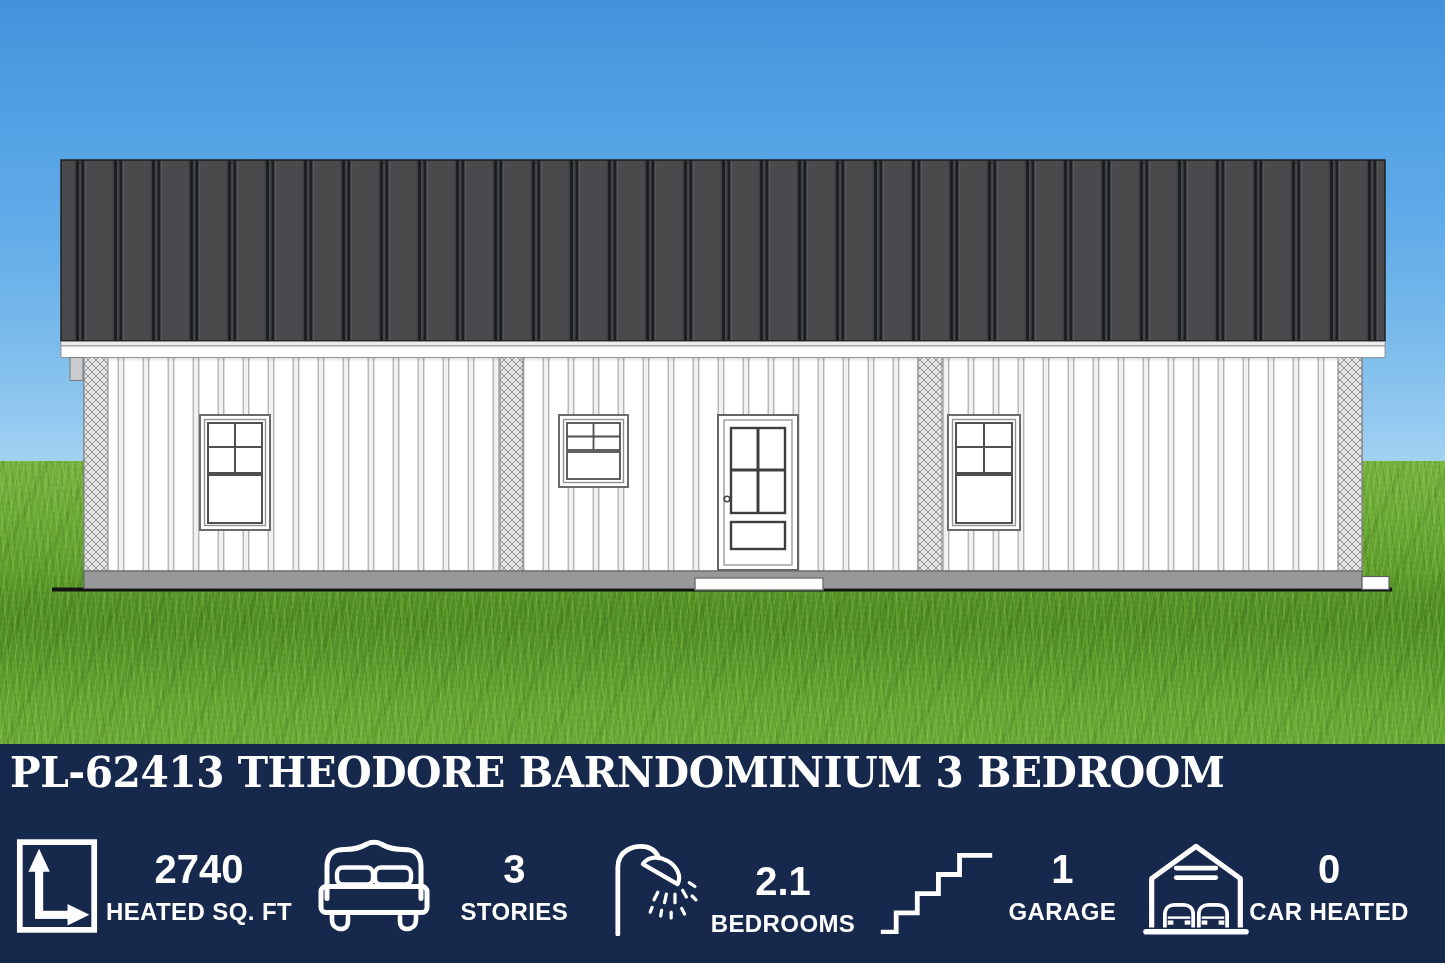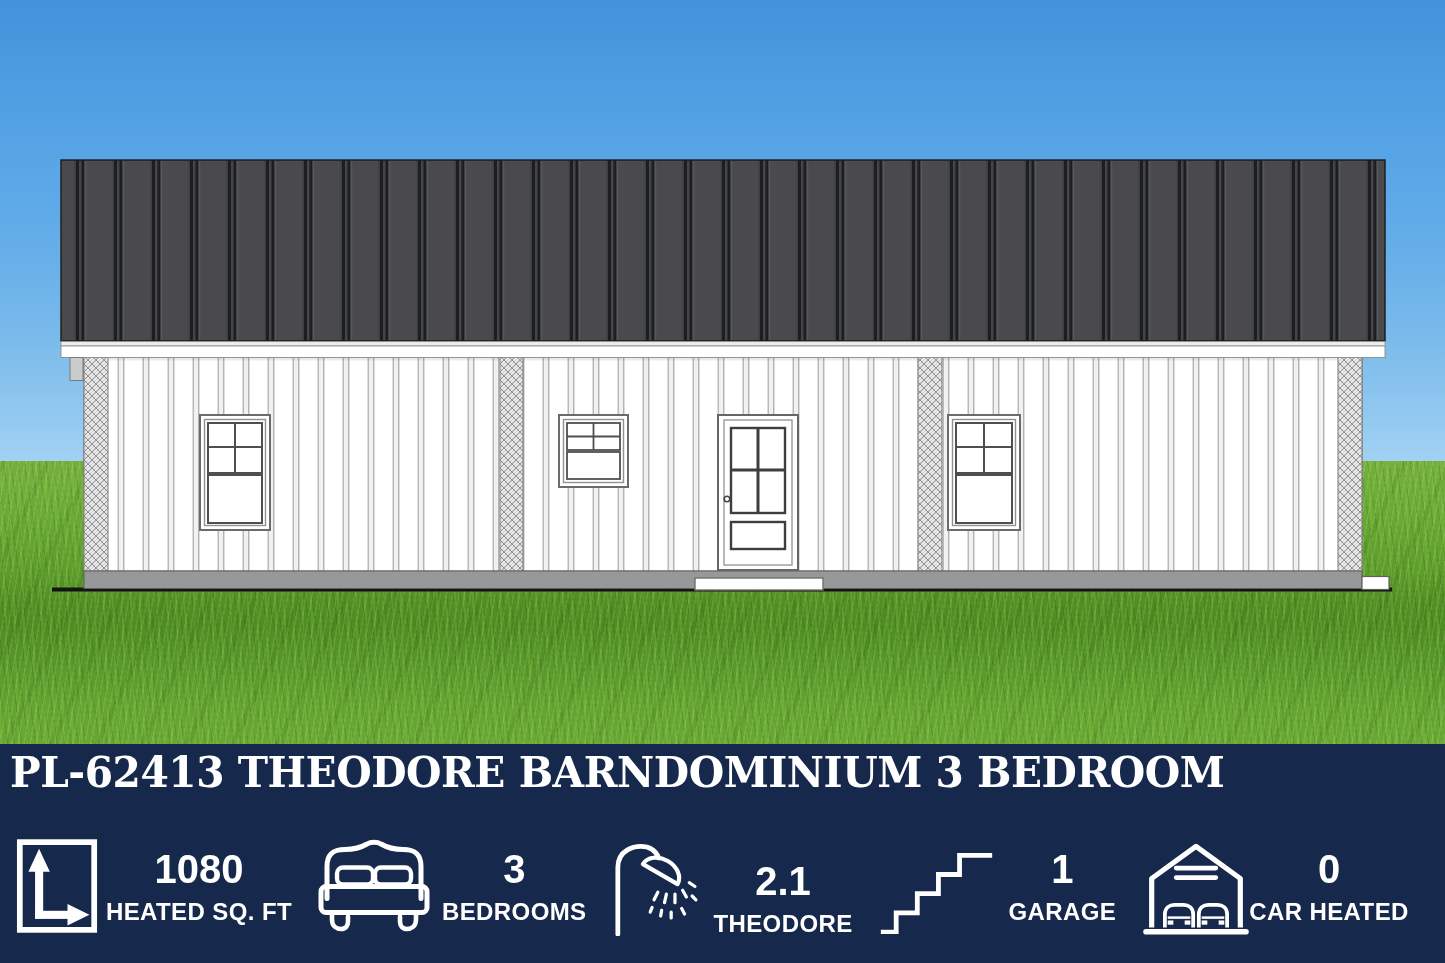--- a/index.html
+++ b/index.html
@@ -169,37 +169,37 @@
 
       <div class="stat">
         <svg width="82" height="96" viewBox="0 0 86 100">
           <rect x="4" y="4" width="78" height="92" fill="none" stroke="#ffffff" stroke-width="6"></rect>
           <rect x="20" y="32" width="8.5" height="52" fill="#ffffff"></rect>
           <polygon points="24.2,11 13,35 35.5,35" fill="#ffffff"></polygon>
           <rect x="20" y="76" width="38" height="8.5" fill="#ffffff"></rect>
           <polygon points="77,80.2 54,69 54,91.5" fill="#ffffff"></polygon>
         </svg>
         <div class="stat-text">
-          <div class="stat-value">1080</div>
+          <div class="stat-value">2740</div>
           <div class="stat-label">HEATED SQ. FT</div>
         </div>
       </div>
 
       <div class="stat">
         <svg width="122" height="96" viewBox="0 0 122 95">
           <path d="M14,60 V28 C14,13 23,11 32,11 C43,11 48,9 54,5.5 C58,3 64,3 68,5.5 C74,9 79,11 90,11 C99,11 108,13 108,28 V60" fill="none" stroke="#ffffff" stroke-width="5" stroke-linecap="round"></path>
           <rect x="24" y="29" width="36" height="17" rx="6" fill="none" stroke="#ffffff" stroke-width="4.4"></rect>
           <rect x="62" y="29" width="36" height="17" rx="6" fill="none" stroke="#ffffff" stroke-width="4.4"></rect>
           <rect x="8" y="48" width="106" height="26" rx="5" fill="none" stroke="#ffffff" stroke-width="5"></rect>
           <path d="M19,75 V81 C19,88 24,90.5 28,90.5 C33,90.5 35,87 35,83 V78" fill="none" stroke="#ffffff" stroke-width="4.6" stroke-linecap="round"></path>
           <path d="M103,75 V81 C103,88 98,90.5 94,90.5 C89,90.5 87,87 87,83 V78" fill="none" stroke="#ffffff" stroke-width="4.6" stroke-linecap="round"></path>
         </svg>
         <div class="stat-text">
           <div class="stat-value">3</div>
-          <div class="stat-label">BEDROOMS</div>
+          <div class="stat-label">STORIES</div>
         </div>
       </div>
 
       <div class="stat">
         <svg width="95" height="100" viewBox="0 0 95 105">
           <path d="M9,103 V33 C9,14 27,11 33,11 C43,11 49,16 52,23" fill="none" stroke="#ffffff" stroke-width="5" stroke-linecap="round"></path>
           <g transform="rotate(30 57 34)">
             <path d="M36,41 a21,16 0 0 1 42,0 z" fill="none" stroke="#ffffff" stroke-width="4.4" stroke-linejoin="round"></path>
             <line x1="58" y1="41" x2="70" y2="41" stroke="#ffffff" stroke-width="3"></line>
           </g>
@@ -211,21 +211,21 @@
             <line x1="84" y1="49" x2="90" y2="53"></line>
             <line x1="45" y1="75" x2="43" y2="80"></line>
             <line x1="55" y1="78" x2="54" y2="84"></line>
             <line x1="65" y1="80" x2="65" y2="86"></line>
             <line x1="76" y1="76" x2="79" y2="82"></line>
             <line x1="87" y1="63" x2="91" y2="67"></line>
           </g>
         </svg>
         <div class="stat-text">
           <div class="stat-value">2.1</div>
-          <div class="stat-label">THEODORE</div>
+          <div class="stat-label">BEDROOMS</div>
         </div>
       </div>
 
       <div class="stat">
         <svg width="117" height="96" viewBox="0 0 120 100">
           <path d="M2,98 H18 V78 H40 V58 H62 V38 H84 V18 H118" fill="none" stroke="#ffffff" stroke-width="5"></path>
         </svg>
         <div class="stat-text">
           <div class="stat-value">1</div>
           <div class="stat-label">GARAGE</div>

